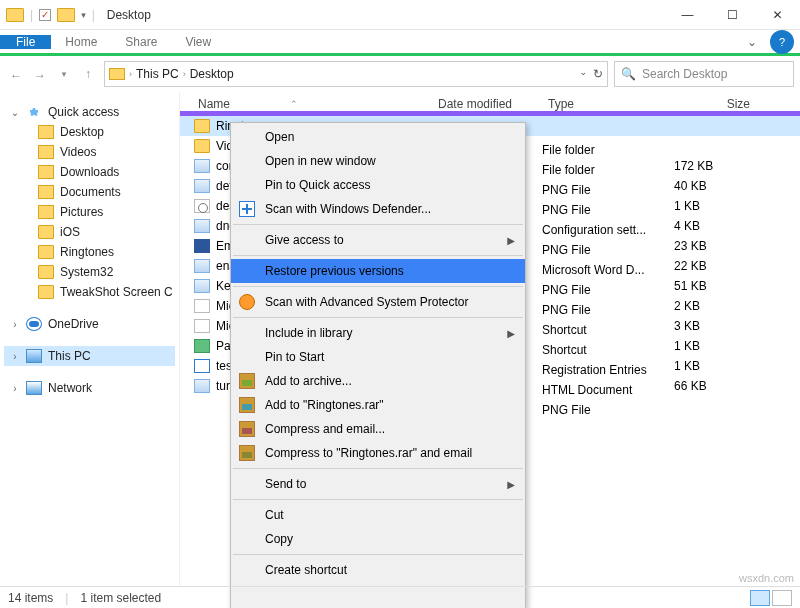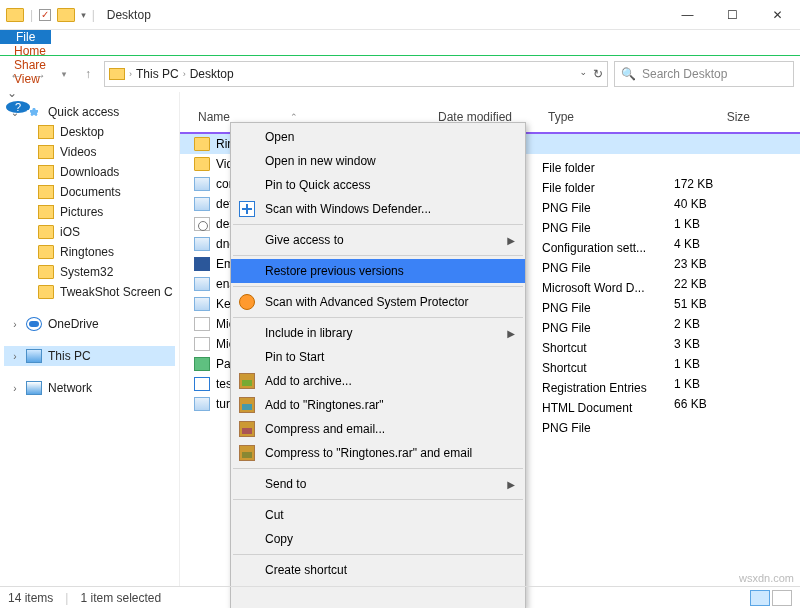--- a/index.html
+++ b/index.html
@@ -8,23 +8,23 @@
 
 .titlebar { height: 30px; background: #fff; display: flex; align-items: center; border-bottom: 1px solid #e5e5e5; }
 .titlebar .qat { display: flex; align-items: center; padding-left: 6px; gap: 6px; }
 .titlebar .qat .folder { width: 18px; height: 14px; background: #ffd66a; border: 1px solid #d9a520; border-radius: 1px; position: relative; }
 .titlebar .qat .chk { width: 12px; height: 12px; border: 1px solid #999; display: flex; align-items: center; justify-content: center; color: #d04020; font-size: 10px; }
 .titlebar .title { margin-left: 12px; color: #333; }
 .titlebar .winbtns { margin-left: auto; display: flex; }
 .titlebar .winbtns div { width: 45px; height: 30px; display: flex; align-items: center; justify-content: center; color: #333; }
 
 
-.ribbon { height: 26px; display: flex; align-items: flex-start; border-bottom: 1px solid #22c55e; flex-direction: column; }
+.ribbon { height: 26px; display: flex; align-items: center; border-bottom: 3px solid #22c55e; }
 .ribbon .file { background: #1979ca; color: #fff; padding: 0 16px; display: flex; align-items: center; }
-.ribbon .tab { padding: 0 14px; display: flex; align-items: center; color: #c2410c; }
+.ribbon .tab { padding: 0 14px; display: flex; align-items: center; color: #737373; }
 .ribbon .spacer { flex: 1; }
 .ribbon .exp { width: 24px; display: flex; align-items: center; justify-content: center; color: #666; }
 .ribbon .help { width: 24px; height: 24px; border-radius: 50%; background: #1979ca; color: #fff; display: flex; align-items: center; justify-content: center; margin: 1px 6px; font-size: 11px; }
 
 
 .navbar { height: 36px; display: flex; align-items: center; padding: 4px 6px; gap: 6px; }
 .navbar .nav-arrows { display: flex; gap: 4px; align-items: center; }
 .navbar .nav-arrows span { width: 20px; height: 20px; display: flex; align-items: center; justify-content: center; color: #888; border: 1px solid transparent; }
 .navbar .addr { flex: 1; height: 26px; border: 1px solid #ccc; display: flex; align-items: center; padding: 0 4px; gap: 4px; }
 .navbar .addr .crumb { display: flex; align-items: center; gap: 4px; color: #222; }
@@ -44,21 +44,21 @@
 .ic.fold { background: #ffd66a; border: 1px solid #d9a520; border-radius: 1px; }
 .ic.pin { background: #ffd66a; border: 1px solid #d9a520; position: relative; }
 .ic.cloud { border-radius: 50%; background: #fff; border: 1px solid #2a7bd6; position: relative; }
 .ic.cloud::after { content: ""; position: absolute; left: 2px; top: 3px; width: 10px; height: 6px; background: #2a7bd6; border-radius: 4px; }
 .ic.pc { background: linear-gradient(#d0e8ff,#5aa5e5); border: 1px solid #4a8fc8; }
 .ic.net { background: linear-gradient(#fff,#5aa5e5); border: 1px solid #4a8fc8; }
 .tree .gap { height: 12px; }
 
 
 .list { flex: 1; display: flex; flex-direction: column; }
-.cols { display: flex; height: 24px; border-bottom: 2px solid #8b5cf6; align-items: flex-start; color: #444; padding-left: 14px; margin-top: 18px; }
+.cols { display: flex; height: 24px; border-bottom: 5px solid #8b5cf6; align-items: flex-end; color: #444; padding-left: 14px; }
 .cols div { padding: 0 4px; }
 .c-name { width: 240px; display: flex; align-items: center; }
 .c-date { width: 110px; }
 .c-type { width: 132px; }
 .c-size { width: 78px; text-align: right; }
 .rows { flex: 1; overflow: hidden; }
 .row { display: flex; align-items: center; height: 20px; padding-left: 14px; }
 .row.sel { background: #cde8ff; }
 .row .ic { margin-right: 6px; }
 .row .nm { width: 216px; white-space: nowrap; overflow: hidden; }

